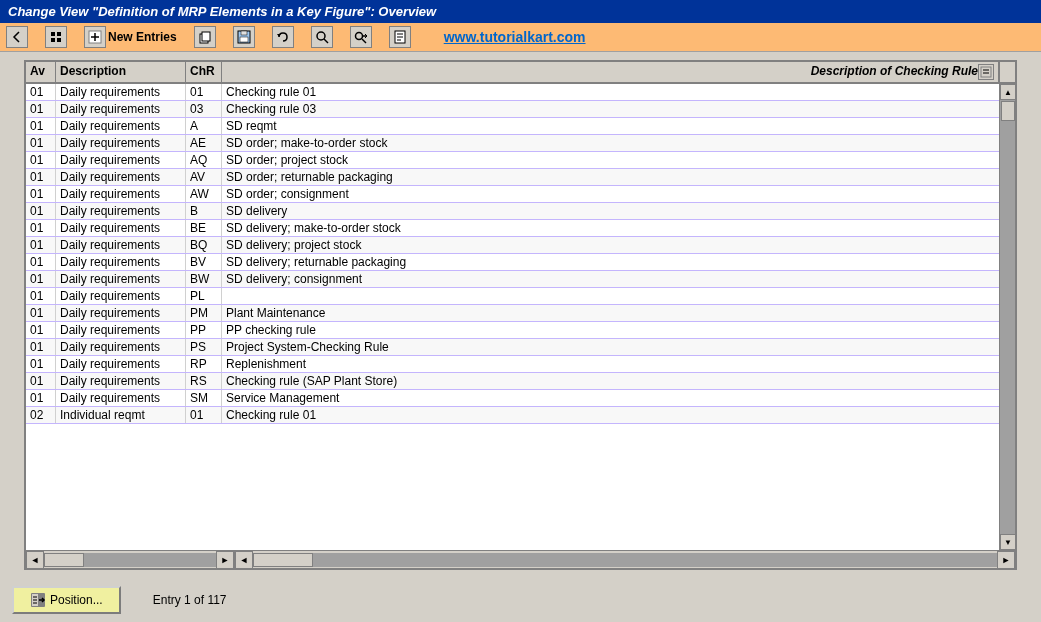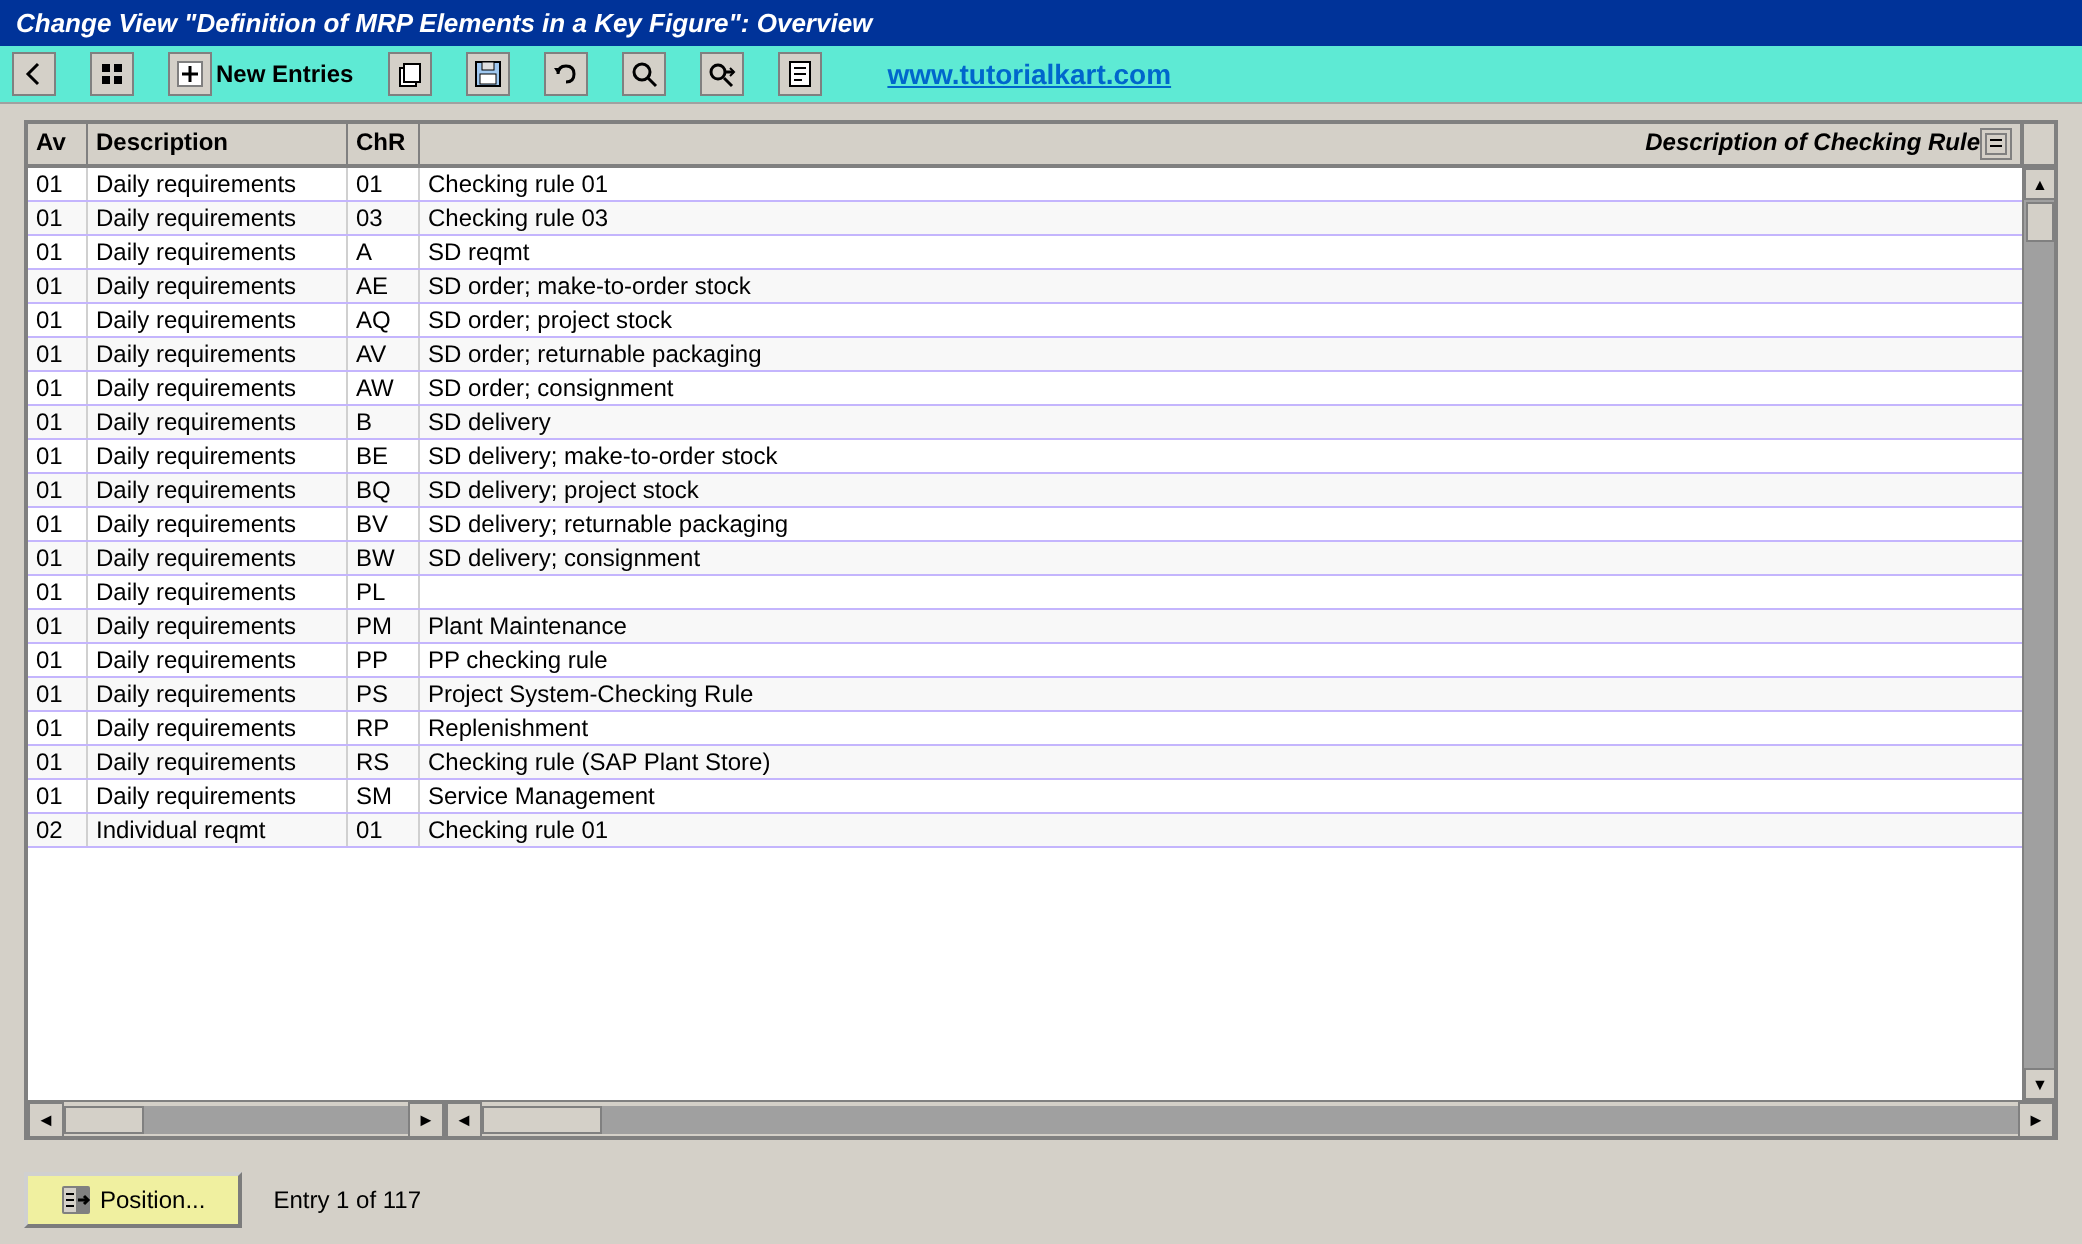--- a/index.html
+++ b/index.html
@@ -22,42 +22,42 @@
       background: #003399;
       color: white;
       font-size: 13px;
       font-weight: bold;
       font-style: italic;
       padding: 4px 8px;
       display: flex;
       align-items: center;
     }
     .toolbar {
-      background: #5eead4;
+      background: #fdba74;
       border-bottom: 1px solid #a0a0a0;
       padding: 3px 6px;
       display: flex;
       align-items: center;
       gap: 17px;
       flex-wrap: wrap;
     }
     .toolbar-btn {
       background: #d4d0c8;
       border: 1px solid #808080;
       width: 22px;
       height: 22px;
       display: flex;
       align-items: center;
       justify-content: center;
       cursor: pointer;
       font-size: 11px;
     }
     .content-area {
       flex: 1;
-      padding: 8px 12px;
+      padding: 8px 24px;
       display: flex;
       flex-direction: column;
       gap: 8px;
     }
     .table-container {
       border: 2px solid #808080;
       overflow: hidden;
       flex: 1;
       display: flex;
       flex-direction: column;
@@ -122,21 +122,21 @@
     .hscroll-thumb {
       width: 60px;
       height: 100%;
       background: #d4d0c8;
       border: 1px solid #808080;
     }
     .bottom-bar {
       padding: 8px 12px;
       display: flex;
       align-items: center;
-      gap: 16px;
+      gap: 32px;
     }
     .position-btn {
       background: #f0f0a0;
       border: 2px outset #d0d0d0;
       padding: 4px 16px;
       font-size: 12px;
       cursor: pointer;
       display: flex;
       align-items: center;
       gap: 4px;

